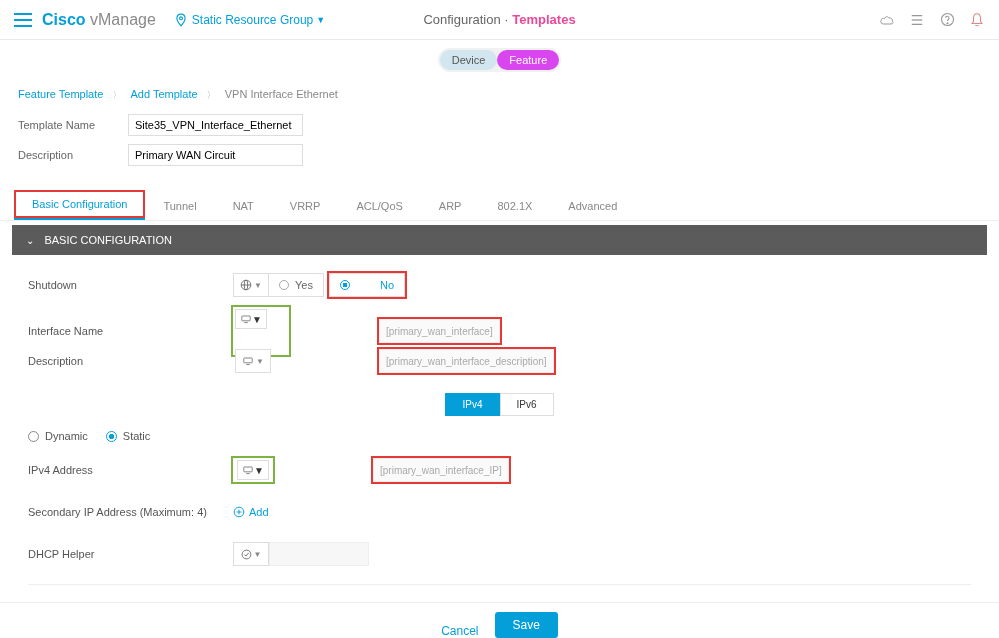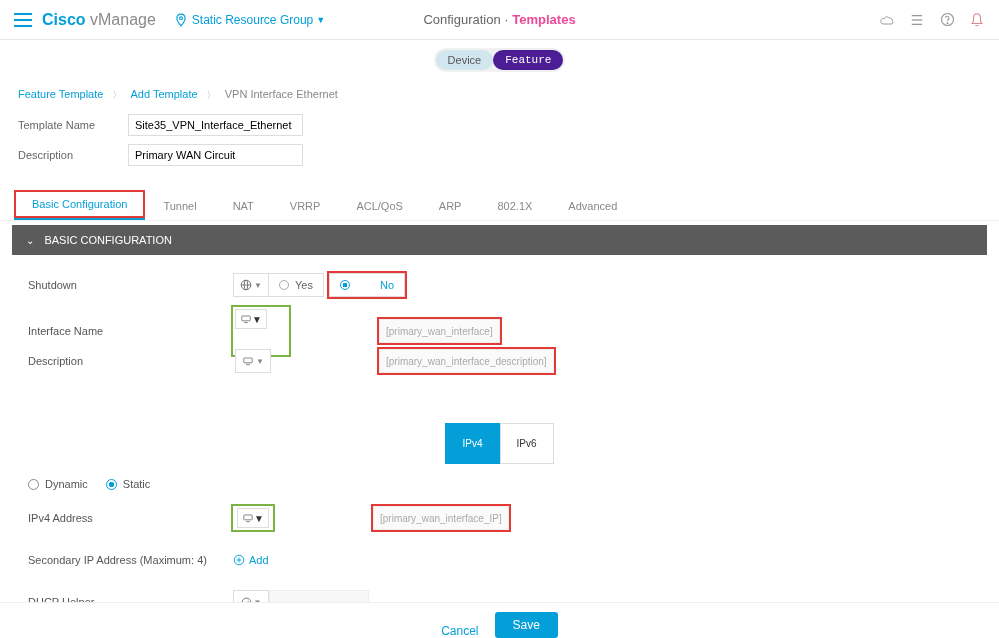--- a/index.html
+++ b/index.html
@@ -16,21 +16,21 @@
 .srg .chev { margin-left: 3px; font-size: 9px; }
 .center-title { position: absolute; left: 50%; transform: translateX(-50%); font-size: 13px; color: #666; }
 .center-title b { color: #ec4899; font-weight: 600; }
 .top-icons { margin-left: auto; display: flex; align-items: center; gap: 14px; }
 .ico { width: 16px; height: 16px; display: inline-flex; align-items: center; justify-content: center; color: #888; cursor: pointer; font-size: 14px; }
 
 .toggle-df { display: flex; justify-content: center; padding: 8px 0; }
 .tog-wrap { background: #f1f1f1; border-radius: 14px; padding: 2px; display: flex; }
 .tog-btn { padding: 4px 12px; border-radius: 12px; font-size: 11px; cursor: pointer; color: #777; }
 .tog-btn.dev { background: #d2e6ef; color: #555; }
-.tog-btn.feat { background: #4c1d95; color: #fff; font-family: Liberation Mono, monospace; }
+.tog-btn.feat { background: #d946ef; color: #fff; }
 
 .crumbs { padding: 8px 18px; font-size: 11px; color: #888; }
 .crumbs a { color: #049fd9; text-decoration: none; }
 .crumbs .sep { margin: 0 6px; font-size: 9px; color: #aaa; }
 
 .form-row { display: flex; align-items: center; padding: 4px 18px; }
 .form-row .lbl { width: 110px; font-size: 11px; color: #666; }
 .form-row input[type=text] { width: 175px; height: 22px; border: 1px solid #ddd; padding: 0 6px; font-size: 11px; }
 
 .tabs { display: flex; align-items: flex-end; border-bottom: 1px solid #eee; margin-top: 20px; padding: 0 14px; }
@@ -50,21 +50,21 @@
 .val-wide { width: 100px; }
 .radio-pill { display: inline-flex; align-items: center; height: 24px; border: 1px solid #ddd; padding: 0 10px; background: #fff; font-size: 11px; color: #666; margin-left: -1px; }
 .radio-pill .dot { width: 10px; height: 10px; border-radius: 50%; border: 1px solid #aaa; margin-right: 6px; }
 .radio-pill.sel .dot { border-color: #049fd9; background: radial-gradient(circle, #049fd9 40%, #fff 45%); }
 .radio-pill.sel { color: #049fd9; gap: 24px; }
 .radio-pill.redbox { box-shadow: 0 0 0 2px #e53935; position: relative; }
 .placeholder-box { height: 24px; border: 1px solid #eee; background: #fafafa; font-size: 10px; color: #aaa; display: flex; align-items: center; padding: 0 6px; min-width: 90px; }
 .placeholder-box.red { box-shadow: 0 0 0 2px #e53935; }
 
 .ip-toggle { display: flex; justify-content: center; margin: 14px 0; }
-.iptab { padding: 14px 16px; font-size: 10px; border: 1px solid #ddd; cursor: pointer; margin-top: 30px; }
+.iptab { padding: 5px 16px; font-size: 10px; border: 1px solid #ddd; cursor: pointer; }
 .iptab.active { background: #049fd9; color: #fff; border-color: #049fd9; }
 
 .radio-line { display: flex; align-items: center; gap: 18px; margin-left: 0; margin-bottom: 6px; }
 .radio-line label { font-size: 11px; color: #555; display: flex; align-items: center; }
 .radio-line .dot2 { width: 11px; height: 11px; border-radius: 50%; border: 1px solid #888; margin-right: 6px; }
 .radio-line .dot2.on { border-color: #049fd9; background: radial-gradient(circle, #049fd9 40%, #fff 46%); }
 
 .add-link { color: #049fd9; font-size: 11px; cursor: pointer; display: flex; align-items: center; gap: 4px; }
 .hr { border-top: 1px solid #eee; margin: 12px 0; }
 

